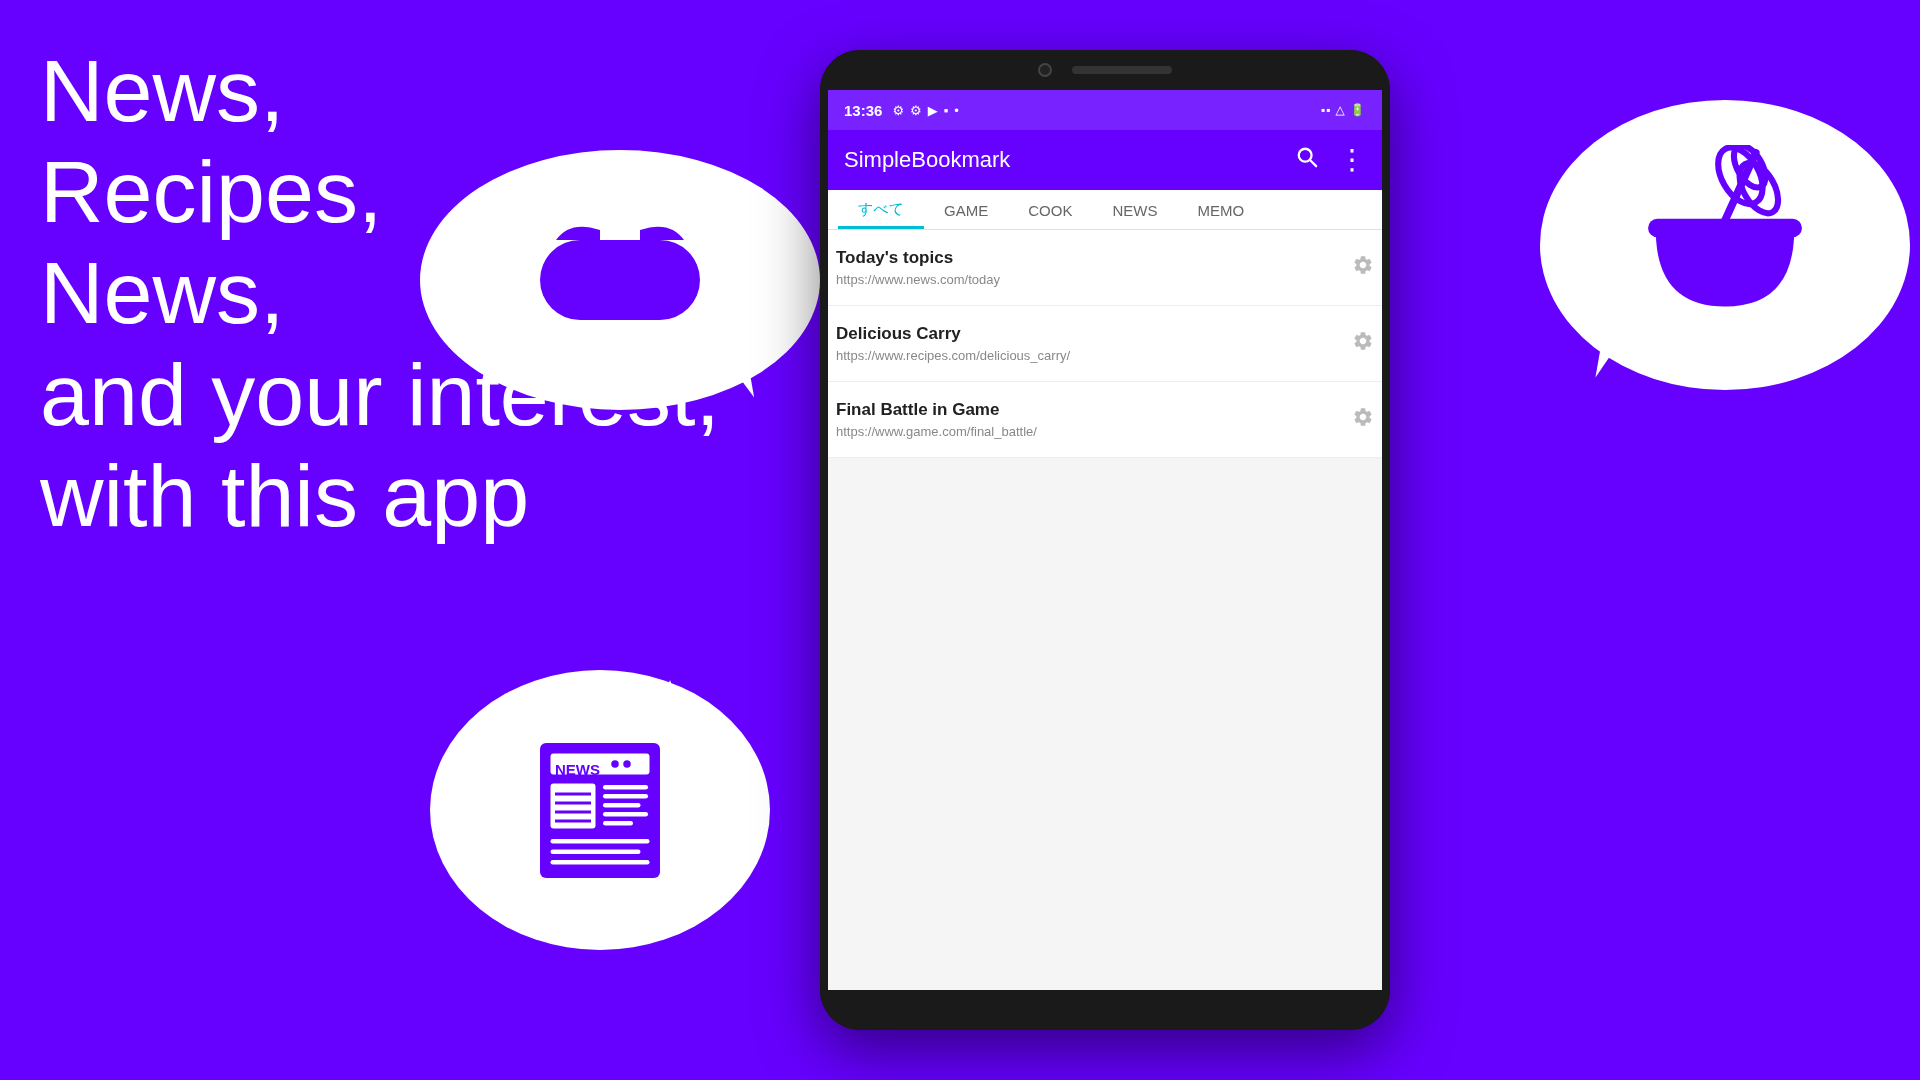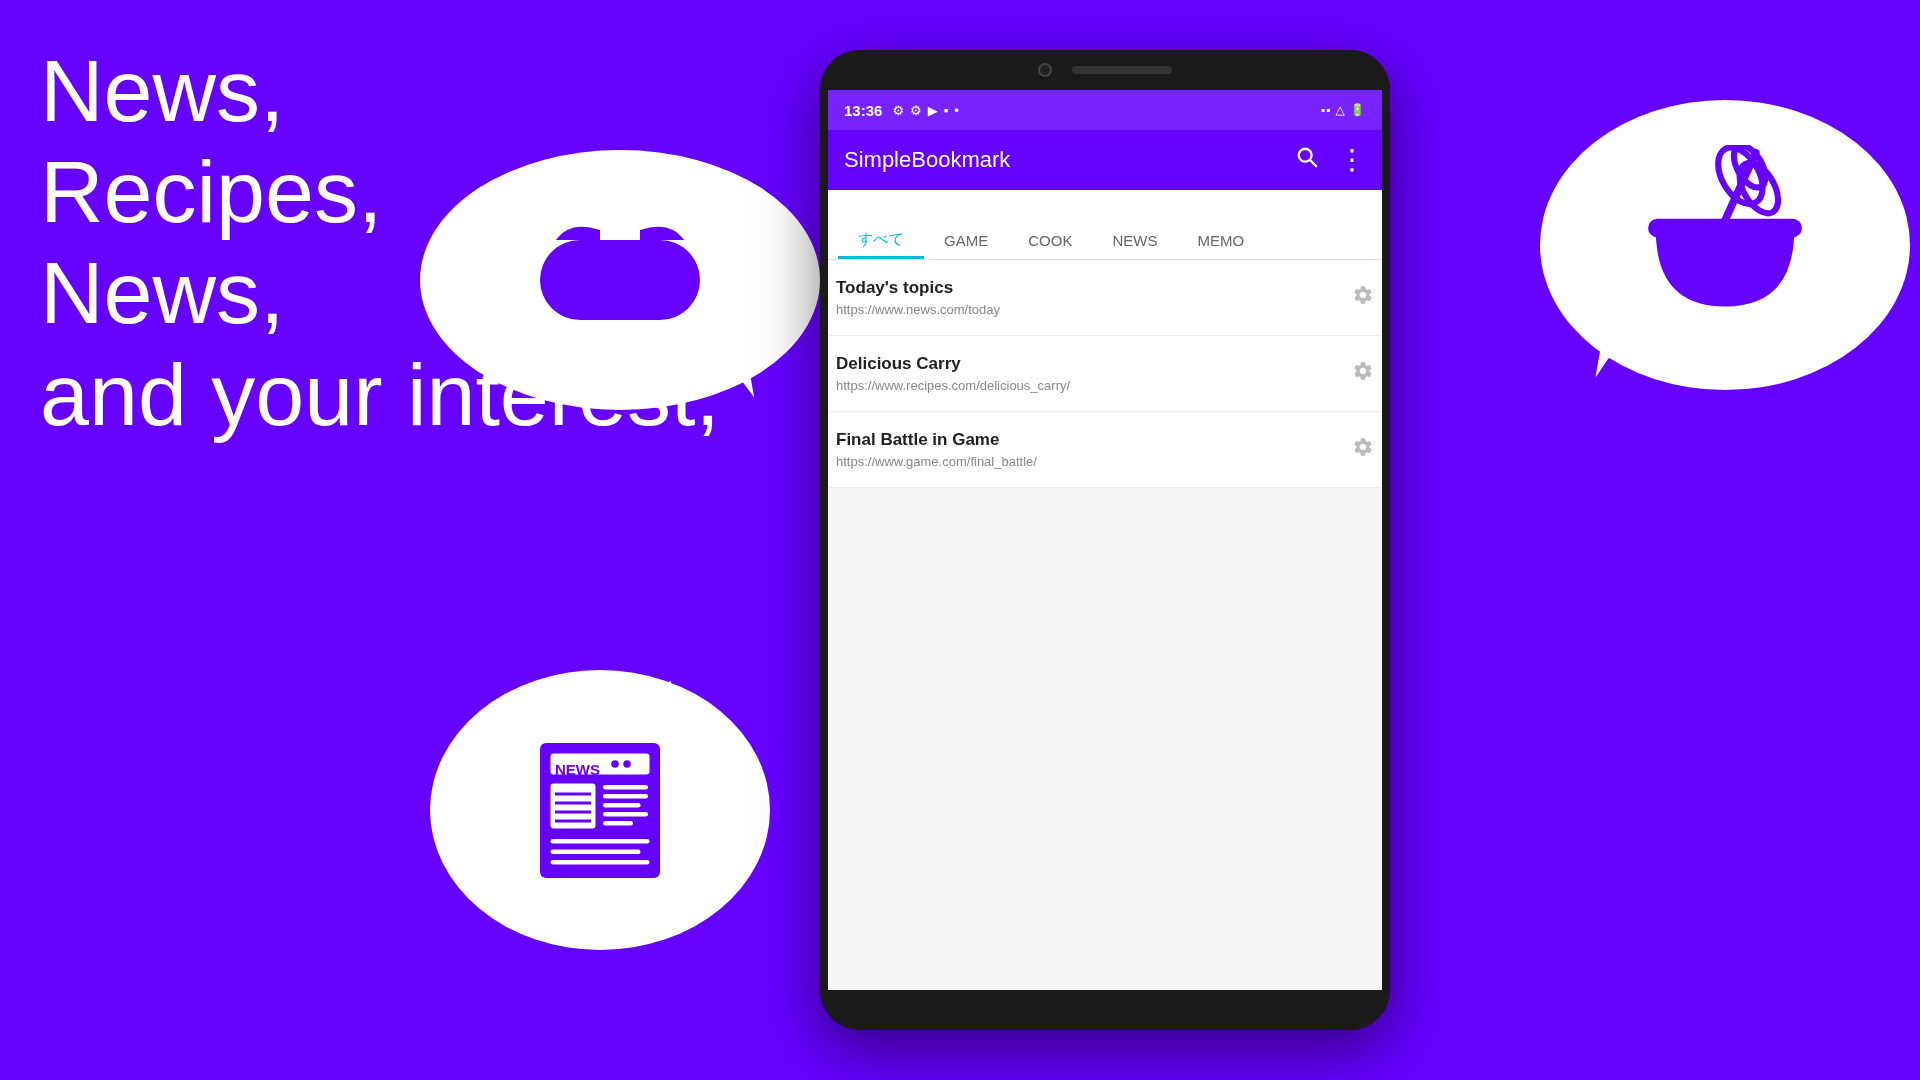--- a/index.html
+++ b/index.html
@@ -130,21 +130,21 @@
 
     .toolbar-icon {
       color: white;
       font-size: 22px;
       cursor: pointer;
     }
 
     
     .tab-bar {
       background: white;
-      height: 70px;
+      height: 40px;
       display: flex;
       align-items: flex-end;
       border-bottom: 1px solid #e0e0e0;
       padding: 0 10px;
     }
 
     .tab-item {
       padding: 0 20px 10px 20px;
       font-size: 15px;
       font-weight: 500;
@@ -306,20 +306,21 @@
     }
   </style>
 </head>
 <body>
 
 <div class="headline">
   <div>News,</div>
   <div>Recipes,</div>
   <div>News,</div>
   <div>and your interest,</div>
+  <div>with this app</div>
 </div>
 
 <div class="game-bubble-wrapper">
   <div class="game-bubble-oval">
     <div class="game-bubble-tail"></div>
 
     <svg viewBox="0 0 100 70" width="200" height="140" fill="#6600ff">
       <rect x="10" y="15" width="80" height="40" rx="20" ry="20"></rect>
 
       <rect x="22" y="28" width="4" height="14" rx="2"></rect>

